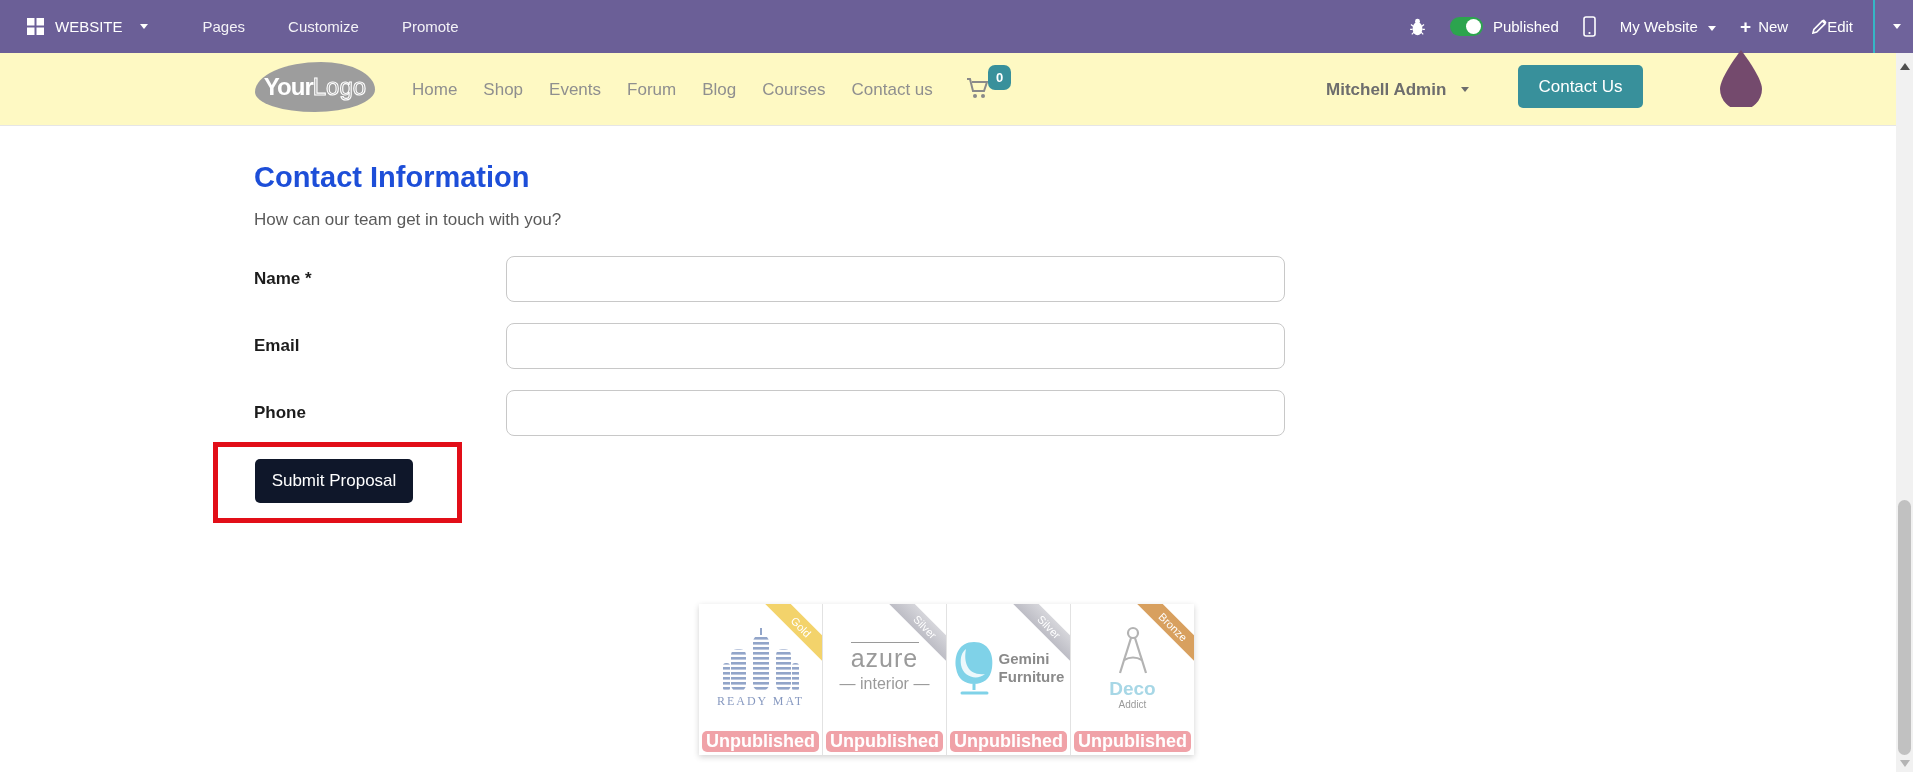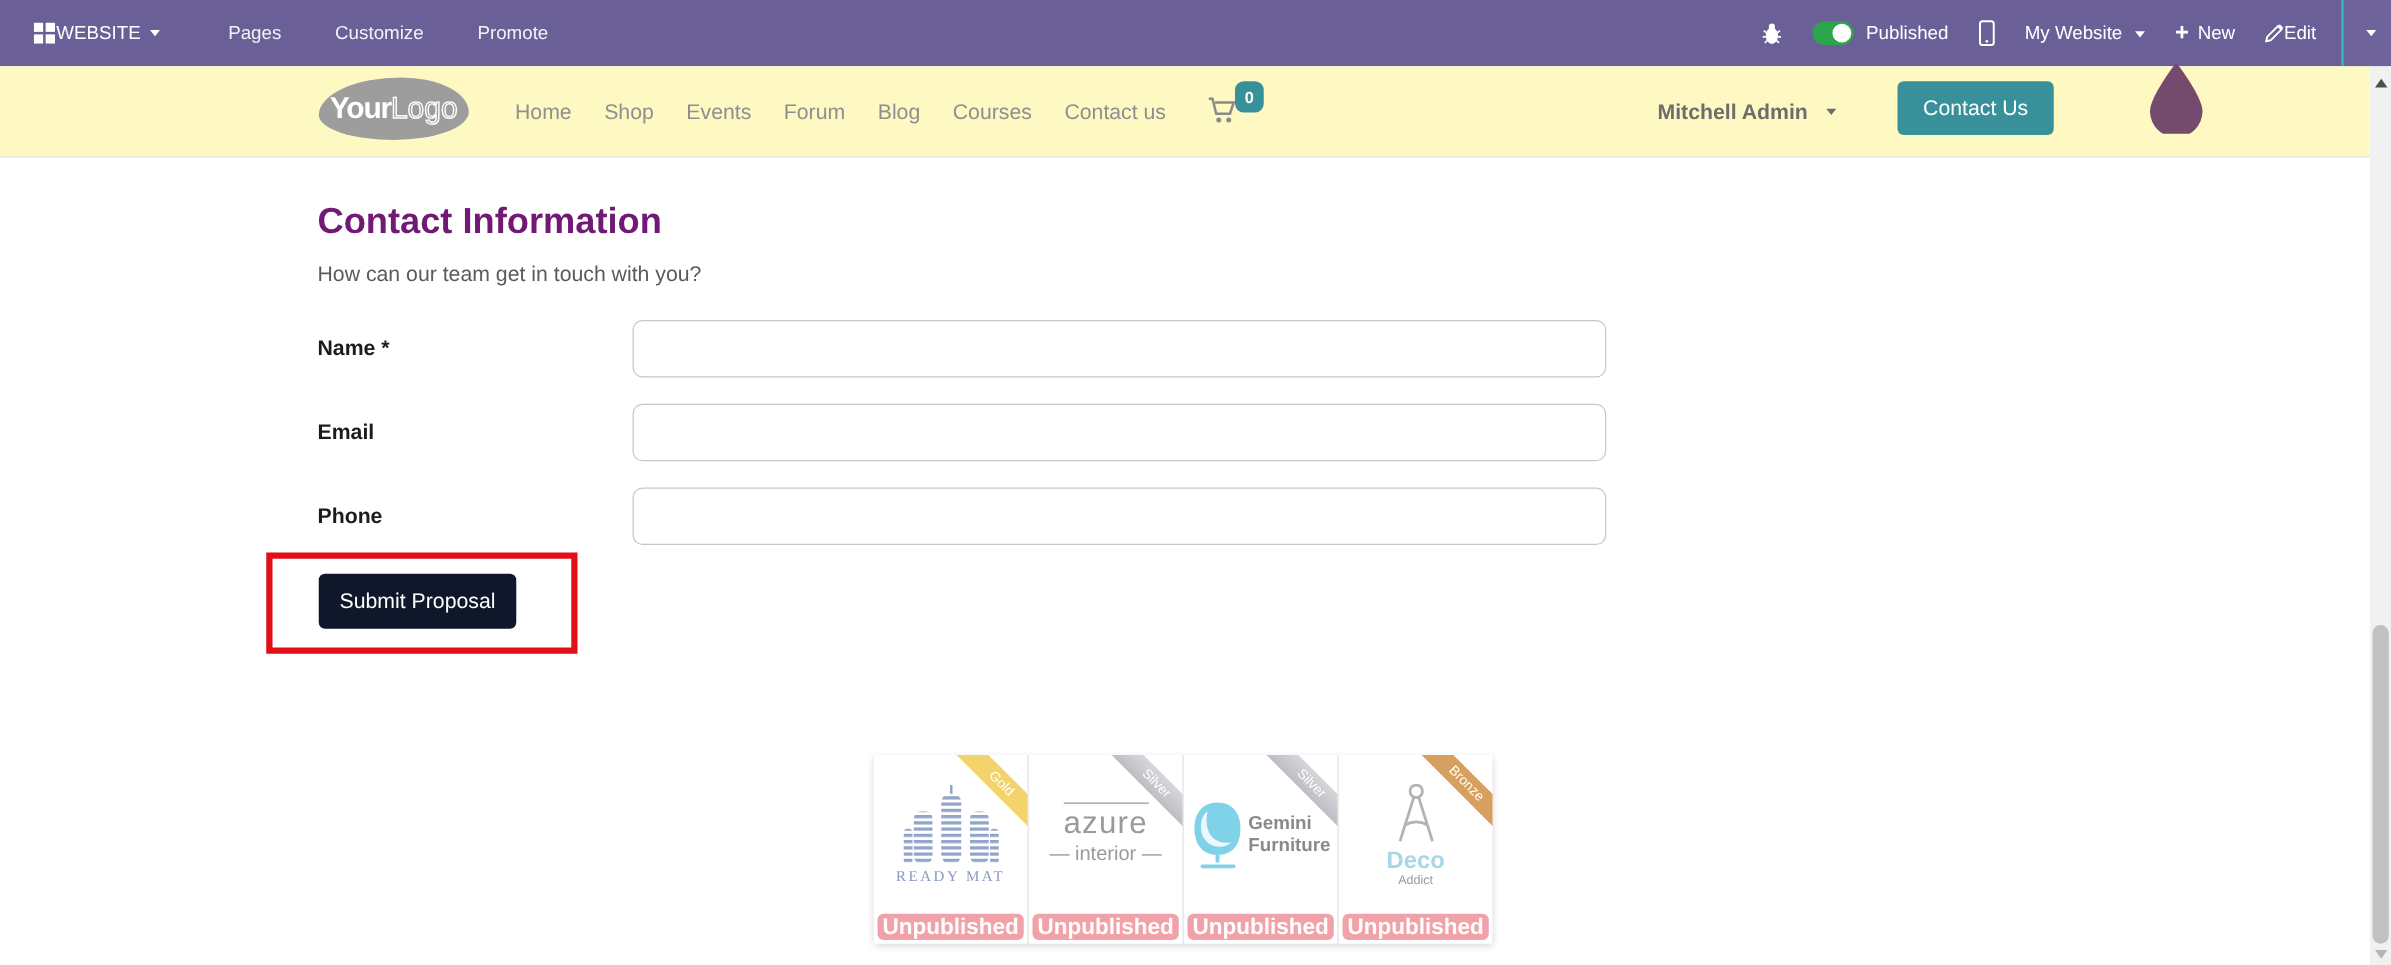--- a/index.html
+++ b/index.html
@@ -4,21 +4,21 @@
 <style>
   * { margin:0; padding:0; box-sizing:border-box; }
   html,body { width:1913px; height:772px; overflow:hidden; background:#fff;
               font-family:"Liberation Sans", sans-serif; }
   .screen { position:relative; width:1913px; height:772px; background:#fff; overflow:hidden; }
 
   
   .backend-bar { position:absolute; left:0; top:0; width:1913px; height:53px;
                  background:#6b5f97; display:flex; align-items:center; color:#fff; }
   .bb-left { display:flex; align-items:center; margin-left:27px; }
-  .bb-app { display:flex; align-items:center; gap:1px; font-size:15px; font-weight:500; cursor:pointer; }
+  .bb-app { display:flex; align-items:center; gap:11px; font-size:15px; font-weight:500; cursor:pointer; }
   .bb-item { font-size:15px; color:rgba(255,255,255,.92); cursor:pointer; }
   .bb-item.m1 { margin-left:55px; } .bb-item.m2 { margin-left:43px; } .bb-item.m3 { margin-left:43px; }
   .caret { display:inline-block; width:0; height:0; border-left:4px solid transparent;
            border-right:4px solid transparent; border-top:5px solid #fff; margin-left:6px; vertical-align:middle; }
   .bb-right { position:absolute; right:60px; top:0; height:53px; display:flex; align-items:center; gap:24px; font-size:15px; }
   .toggle-wrap { display:flex; align-items:center; gap:10px; }
   .toggle { position:relative; width:33px; height:19px; border-radius:10px; background:#2ca44e; }
   .toggle .knob { position:absolute; right:2px; top:2px; width:15px; height:15px; border-radius:50%; background:#fff; }
   .bb-new { display:flex; align-items:center; gap:7px; }
   .plus-glyph { font-size:19px; font-weight:700; line-height:1; }
@@ -42,21 +42,21 @@
                 display:flex; align-items:center; justify-content:center; }
   .user-menu { position:absolute; left:1326px; top:0; height:73px; display:flex; align-items:center; gap:9px;
                font-size:17px; font-weight:700; color:#6d6d6d; cursor:pointer; }
   .user-menu .caret { border-top-color:#6d6d6d; }
   .btn-contact { position:absolute; left:1518px; top:12px; width:125px; height:43px; background:#38909b;
                  border:none; border-radius:5px; color:#fff; font-size:17px; cursor:pointer;
                  font-family:"Liberation Sans", sans-serif; }
   .avatar { position:absolute; left:1719px; top:-4px; width:44px; height:58px; cursor:pointer; }
 
   
-  .page-title { position:absolute; left:254px; top:161px; font-size:29px; font-weight:700; color:#701a75; }
+  .page-title { position:absolute; left:254px; top:161px; font-size:29px; font-weight:700; color:#1d4ed8; }
   .page-subtitle { position:absolute; left:254px; top:210px; font-size:17px; color:#5a5a5a; }
   .field-label { position:absolute; left:254px; font-size:17px; font-weight:700; color:#1c1c1c; }
   .field-input { position:absolute; left:506px; width:779px; height:46px; border:1px solid #c8c8c8;
                  border-radius:8px; background:#fff; font-size:16px; padding:0 12px;
                  font-family:"Liberation Sans", sans-serif; color:#333; }
   .label-name { top:269px; } .input-name { top:256px; }
   .label-email { top:336px; } .input-email { top:323px; }
   .label-phone { top:403px; } .input-phone { top:390px; }
   .highlight-rect { position:absolute; left:213px; top:442px; width:249px; height:81px;
                     border:5px solid #e20e18; }

